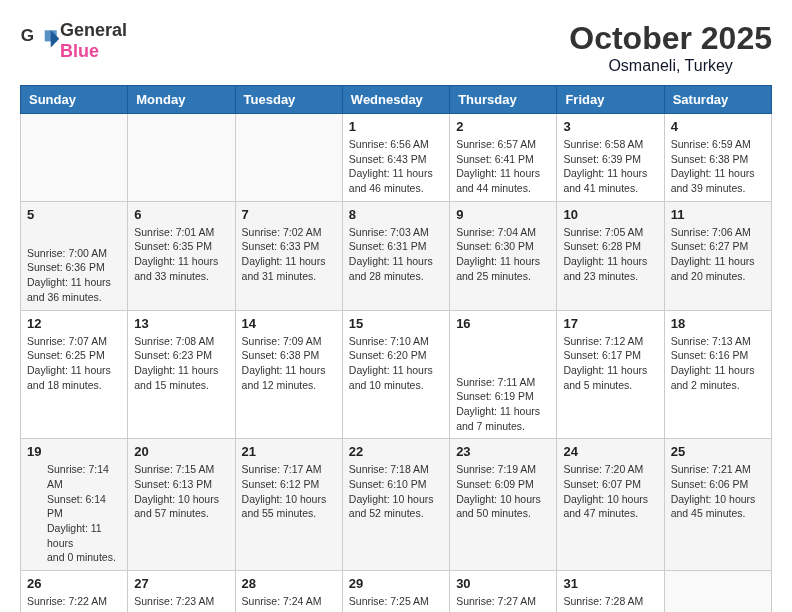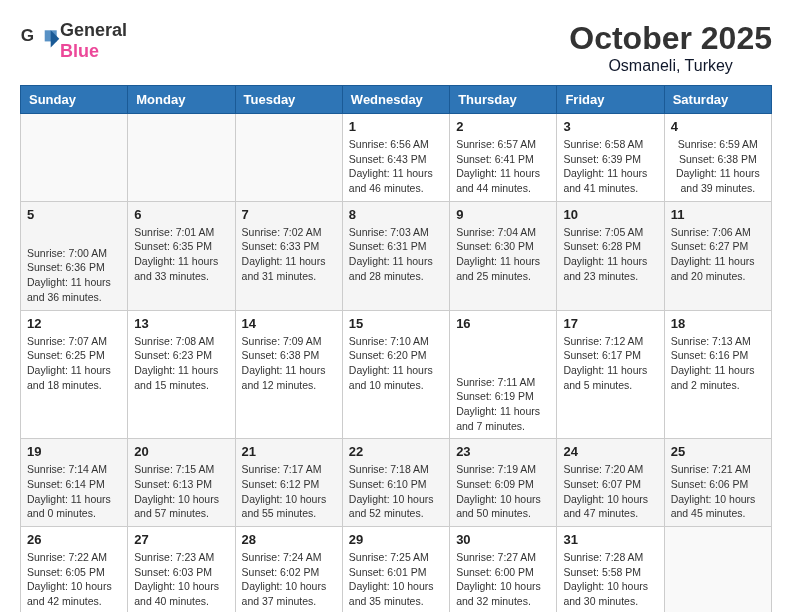--- a/index.html
+++ b/index.html
@@ -143,21 +143,21 @@
         </td>
         <td>
           <div class="day-number">3</div>
           <div class="day-info" style="white-space: pre-line;">Sunrise: 6:58 AM
 Sunset: 6:39 PM
 Daylight: 11 hours
 and 41 minutes.</div>
         </td>
         <td>
           <div class="day-number">4</div>
-          <div class="day-info" style="white-space: pre-line; text-align: center;">Sunrise: 6:59 AM
+          <div class="day-info" style="white-space: pre-line;">Sunrise: 6:59 AM
 Sunset: 6:38 PM
 Daylight: 11 hours
 and 39 minutes.</div>
         </td>
       </tr>
       <tr>
         <td>
           <div class="day-number">5</div>
           <div class="day-info" style="white-space: pre-line; margin-top: 24px;">Sunrise: 7:00 AM
 Sunset: 6:36 PM
@@ -254,21 +254,21 @@
           <div class="day-number">18</div>
           <div class="day-info" style="white-space: pre-line;">Sunrise: 7:13 AM
 Sunset: 6:16 PM
 Daylight: 11 hours
 and 2 minutes.</div>
         </td>
       </tr>
       <tr>
         <td>
           <div class="day-number">19</div>
-          <div class="day-info" style="white-space: pre-line;">Sunrise: 7:14 AM
+          <div class="day-info" style="white-space: pre-line; margin-left: 20px;">Sunrise: 7:14 AM
 Sunset: 6:14 PM
 Daylight: 11 hours
 and 0 minutes.</div>
         </td>
         <td>
           <div class="day-number">20</div>
           <div class="day-info" style="white-space: pre-line;">Sunrise: 7:15 AM
 Sunset: 6:13 PM
 Daylight: 10 hours
 and 57 minutes.</div>

